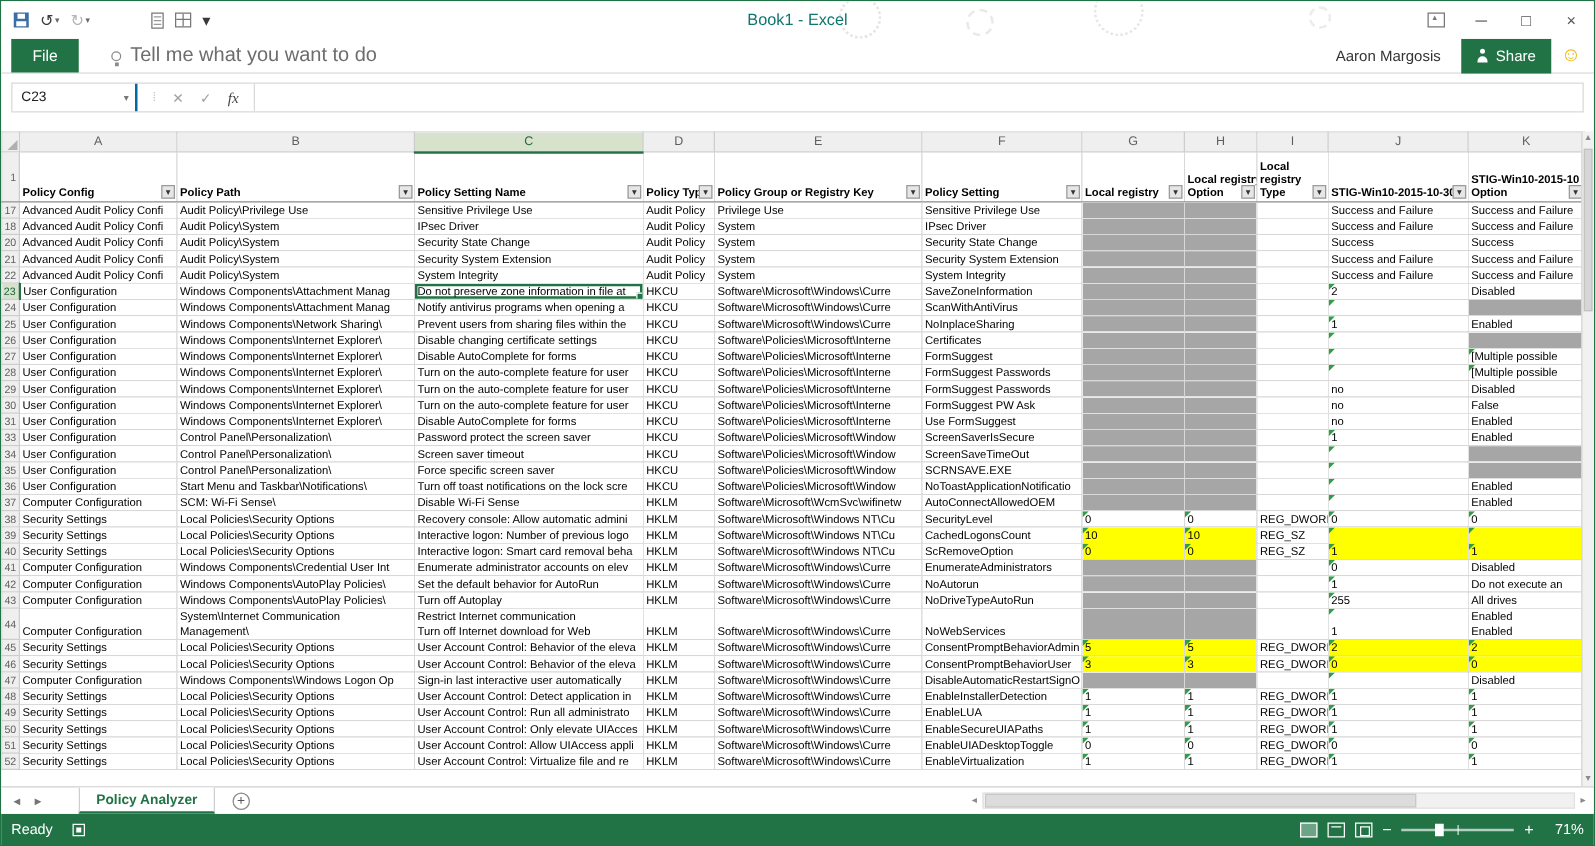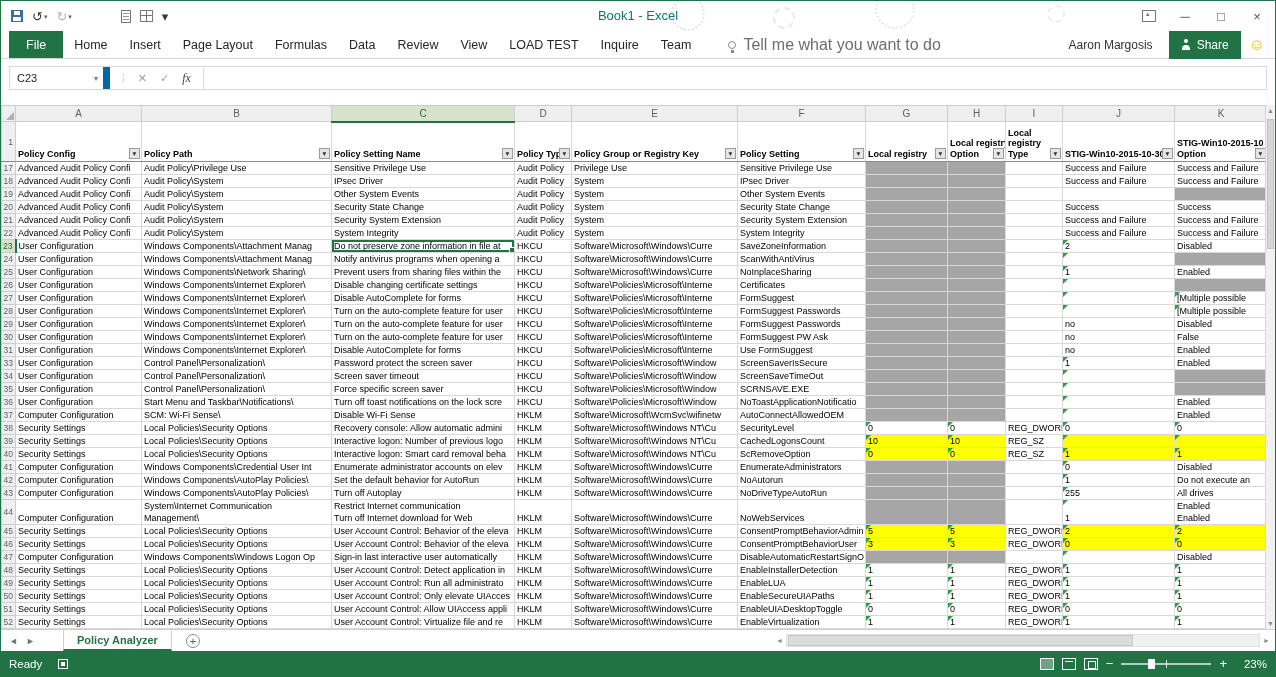--- a/index.html
+++ b/index.html
@@ -45,21 +45,21 @@
   .username { font-size:12px; color:#333; margin-right:16px; }
   .sharebtn { background:#217346; color:#fff; height:28px; display:flex; align-items:center; padding:0 12px; font-size:12px; }
   .person { width:10px; height:11px; position:relative; display:inline-block; margin-right:6px; }
   .person::before { content:""; position:absolute; top:0; left:3px; width:4px; height:4px; border-radius:50%; background:#fff; }
   .person::after { content:""; position:absolute; bottom:0; left:1px; width:8px; height:5px; border-radius:4px 4px 0 0; background:#fff; }
   .smiley { font-size:16px; color:#f2b500; margin:0 10px 0 8px; line-height:1; }
 
   
   .formulazone { height:46px; padding:7px 8px 0 8px; background:#fff; flex:0 0 auto; }
   .fbar { height:24px; display:flex; align-items:stretch; border:1px solid #d9d9d9; background:#fff; }
-  .namebox { width:100px; display:flex; align-items:center; border-right:7px solid #0369a1; font-size:11px; color:#222; padding-left:7px; }
+  .namebox { width:100px; display:flex; align-items:center; border-right:2px solid #0369a1; font-size:11px; color:#222; padding-left:7px; }
   .namebox .dd { margin-left:auto; margin-right:5px; font-size:8px; color:#777; }
   .fxbtns { display:flex; align-items:center; gap:13px; padding:0 12px; border-right:1px solid #d9d9d9; }
   .fdots { color:#c0c0c0; font-size:10px; }
   .fcancel, .fenter { color:#a0a0a0; font-size:11px; }
   .fx { font-family:"Liberation Serif", serif; font-style:italic; font-size:12px; color:#444; }
   .finput { flex:1; display:flex; align-items:center; font-size:11.5px; color:#000; padding-left:8px; white-space:nowrap; overflow:hidden; }
 
   
   .gridwrap { flex:1 1 auto; position:relative; overflow:hidden; background:#fff; }
   table.grid { border-collapse:collapse; table-layout:fixed; width:1266px; }
@@ -148,32 +148,20 @@
           <span class="rdo-box"></span>
         </span>
       <span class="winbtn">─</span>
       <span class="winbtn">□</span>
       <span class="winbtn">×</span>
     </div>
   </div>
 
   <div class="ribbonrow">
     <div class="filetab">File</div>
-    <div class="rtabs" id="ribbon-tabs-list">
-        <span class="rtab">Home</span>
-        <span class="rtab">Insert</span>
-        <span class="rtab">Page Layout</span>
-        <span class="rtab">Formulas</span>
-        <span class="rtab">Data</span>
-        <span class="rtab">Review</span>
-        <span class="rtab">View</span>
-        <span class="rtab">LOAD TEST</span>
-        <span class="rtab">Inquire</span>
-        <span class="rtab">Team</span>
-      </div>
     <div class="tellme">
       <span class="bulb"></span>
       <span>Tell me what you want to do</span>
     </div>
     <div class="ribbon-right">
       <span class="username">Aaron Margosis</span>
       <span class="sharebtn">
         <span class="person"></span>
         <span>Share</span>
       </span>
@@ -269,34 +257,20 @@
             <td class="cell">Audit Policy</td>
             <td class="cell">System</td>
             <td class="cell">IPsec Driver</td>
             <td class="cell gray"></td>
             <td class="cell gray"></td>
             <td class="cell"></td>
             <td class="cell">Success and Failure</td>
             <td class="cell">Success and Failure</td>
           </tr>
           <tr style="height:12.6px">
-            <td class="rownum">19</td>
-            <td class="cell">Advanced Audit Policy Confi</td>
-            <td class="cell">Audit Policy\System</td>
-            <td class="cell">Other System Events</td>
-            <td class="cell">Audit Policy</td>
-            <td class="cell">System</td>
-            <td class="cell">Other System Events</td>
-            <td class="cell gray"></td>
-            <td class="cell gray"></td>
-            <td class="cell"></td>
-            <td class="cell"></td>
-            <td class="cell gray"></td>
-          </tr>
-          <tr style="height:12.6px">
             <td class="rownum">20</td>
             <td class="cell">Advanced Audit Policy Confi</td>
             <td class="cell">Audit Policy\System</td>
             <td class="cell">Security State Change</td>
             <td class="cell">Audit Policy</td>
             <td class="cell">System</td>
             <td class="cell">Security State Change</td>
             <td class="cell gray"></td>
             <td class="cell gray"></td>
             <td class="cell"></td>
@@ -773,17 +747,17 @@
     <div class="sb-right">
       <span class="vicon active"></span>
       <span class="vicon vi2"></span>
       <span class="vicon vi3"></span>
       <span class="zbtn">−</span>
       <div class="ztrack">
           <span class="znotch"></span>
           <span class="zthumb"></span>
         </div>
       <span class="zbtn">+</span>
-      <span class="zlevel">23%</span>
+      <span class="zlevel">71%</span>
     </div>
   </div>
 
 </div>
 
 </body></html>

